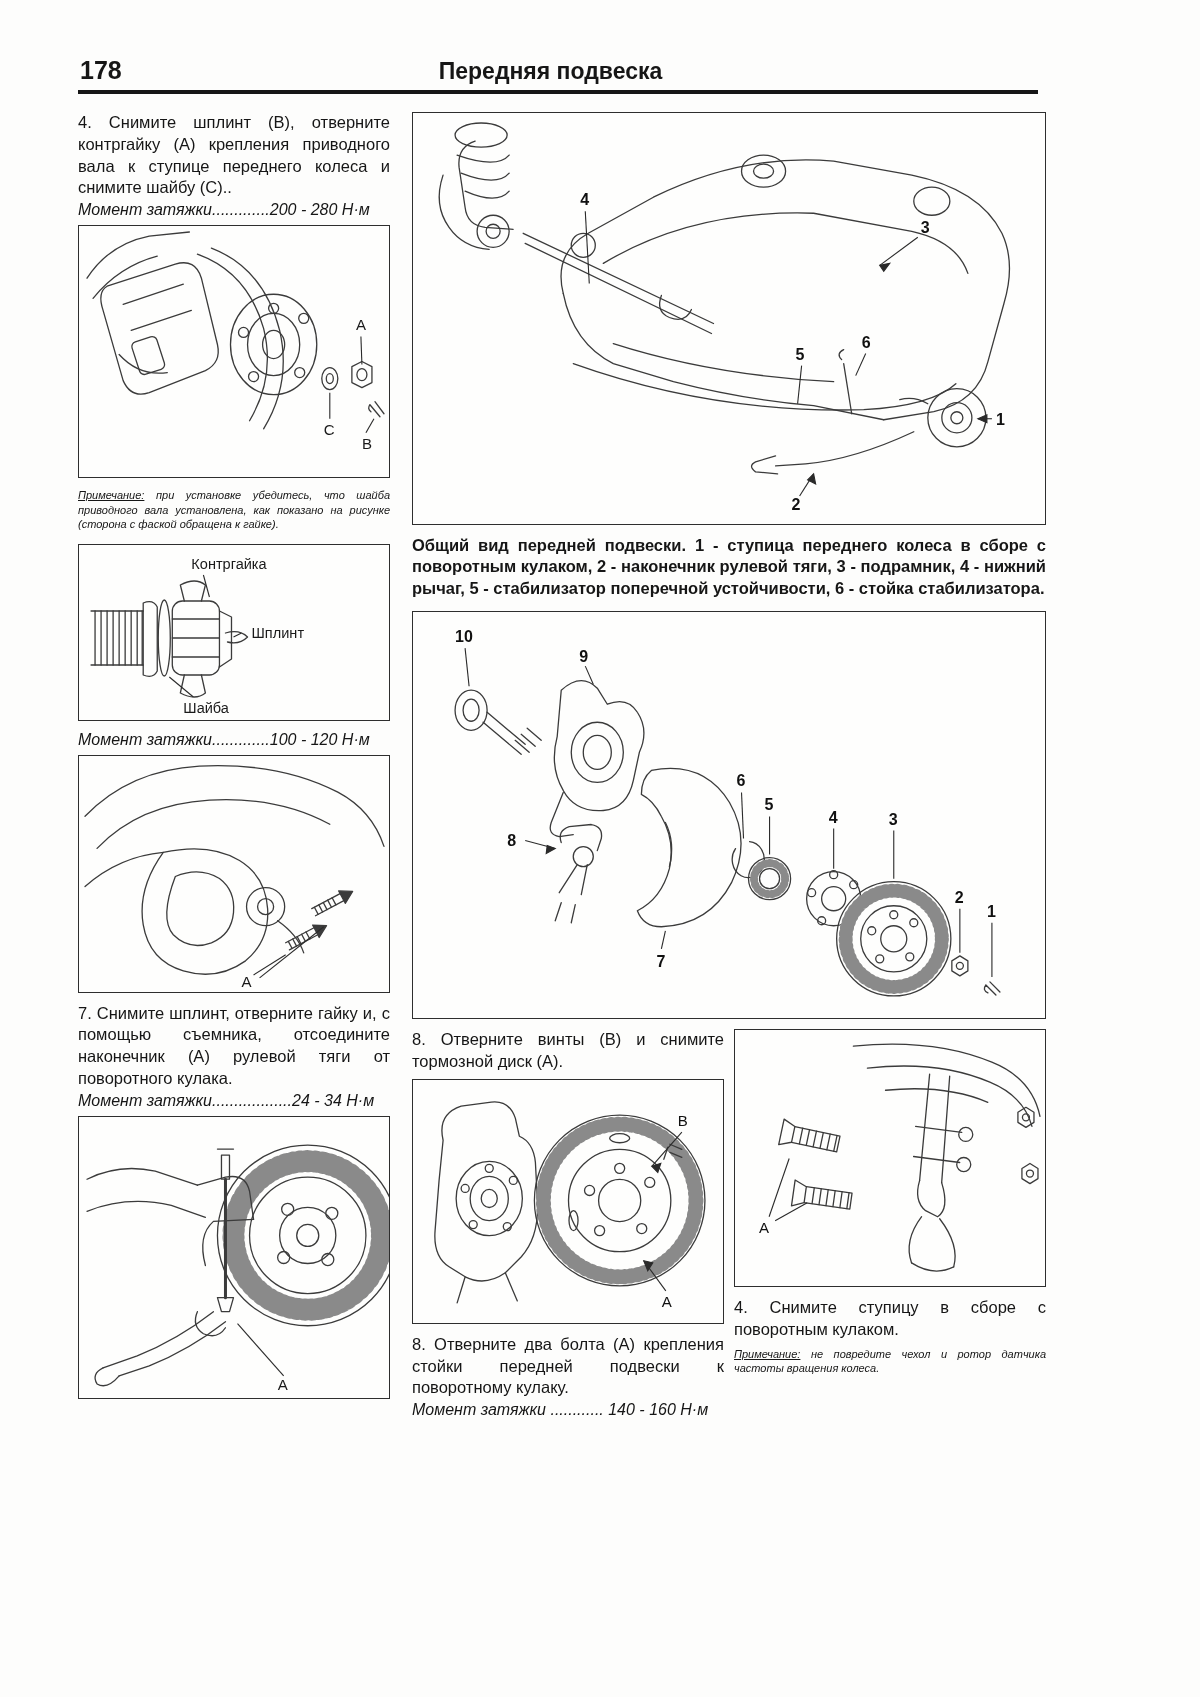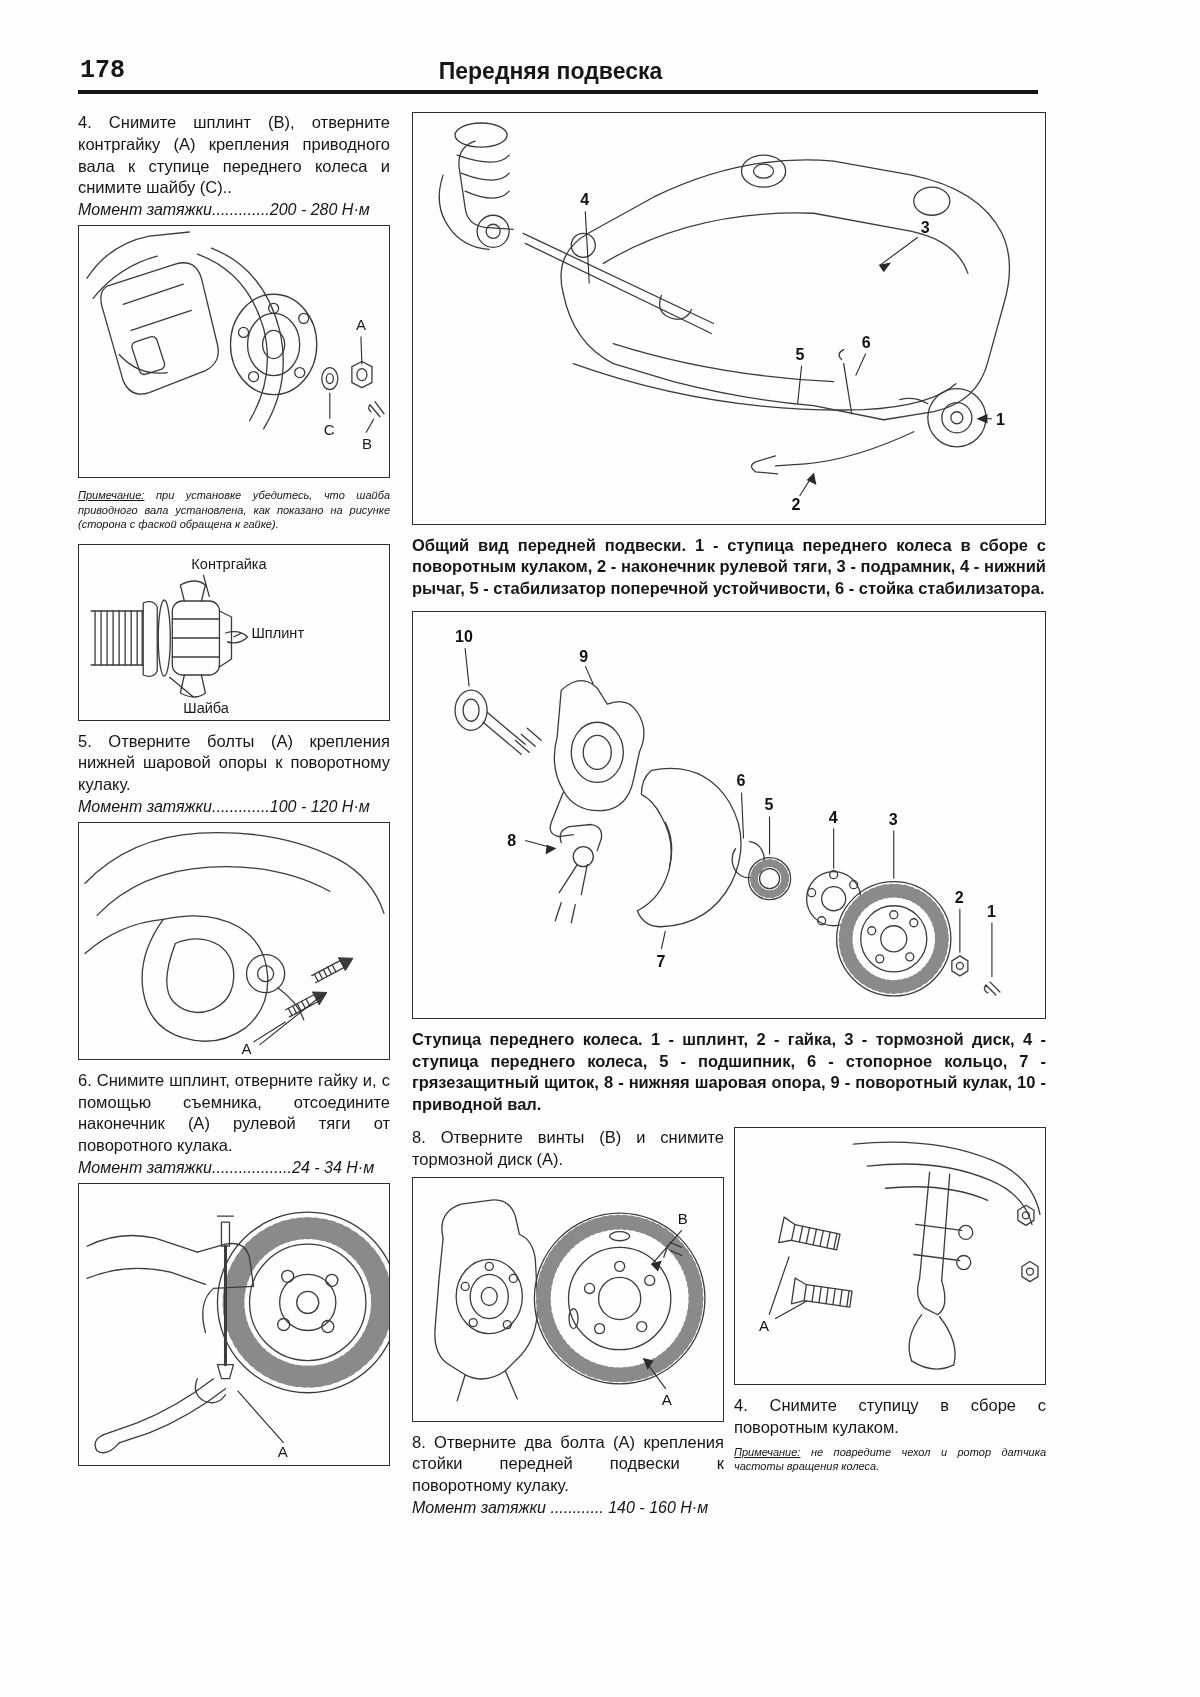--- a/index.html
+++ b/index.html
@@ -15,21 +15,21 @@
     background: #fdfdfc;
     position: relative;
     overflow: hidden;
   }
   .header {
     position: absolute; top: 54px; left: 78px; width: 960px; height: 40px;
     border-bottom: 4px solid #161616;
   }
   .page-num {
     position: absolute; left: 2px; top: 2px;
-    font-size: 25px; font-weight: bold; font-family: Liberation Mono, monospace;
+    font-size: 25px; font-weight: bold;
   }
   .page-title {
     position: absolute; left: 0; right: 15px; top: 4px;
     text-align: center; font-size: 23px; font-weight: bold;
   }
   .columns {
     position: absolute; top: 112px; left: 78px; width: 960px;
     display: flex; gap: 22px;
   }
   .col-left  { flex: 0 0 312px; width: 312px; }
@@ -146,21 +146,20 @@
             <path d="M114,152 L90,132"></path>
           </g>
           <g font-size="14.5" fill="#1a1a1a">
             <text x="112" y="24">Контргайка</text>
             <text x="172" y="93">Шплинт</text>
             <text x="104" y="168">Шайба</text>
           </g>
         </svg>
       </div>
 
-      <p class="step">5. Отверните болты (А) крепления нижней шаровой опоры к поворотному кулаку.</p>
       <p class="torque">Момент затяжки.............100 - 120 Н·м</p>
 
       <div class="fig f3">
         <svg viewBox="0 0 309 235" preserveAspectRatio="none">
           <g stroke="#3b3b3b" stroke-width="1.3" fill="none" stroke-linecap="round" stroke-linejoin="round">
             <path d="M6,60 Q50,14 120,10 Q200,6 258,36 Q292,54 304,90"></path>
             <path d="M18,92 Q60,48 130,44 Q198,40 250,68"></path>
             <path d="M6,130 Q40,100 84,96"></path>
             <path d="M84,96 Q130,86 160,104 Q186,120 188,152 Q190,184 166,204 Q138,224 104,214 Q70,204 64,168 Q58,132 84,96 Z"></path>
             <path d="M96,120 Q120,110 140,122 Q156,134 154,156 Q152,178 132,186 Q110,194 94,178 Q80,162 96,120 Z"></path>
@@ -179,21 +178,21 @@
             </g>
           </g>
           <g stroke="#2a2a2a" stroke-width="1.1" fill="none">
             <path d="M174,218 L206,198"></path>
             <path d="M180,221 L244,170"></path>
           </g>
           <text x="162" y="230" font-size="15" fill="#1a1a1a">A</text>
         </svg>
       </div>
 
-      <p class="step">6. Снимите шплинт, отверните гайку и, с помощью съемника, отсоедините наконечник (А) рулевой тяги от поворотного кулака.</p>
+      <p class="step">7. Снимите шплинт, отверните гайку и, с помощью съемника, отсоедините наконечник (А) рулевой тяги от поворотного кулака.</p>
       <p class="torque">Момент затяжки..................24 - 34 Н·м</p>
 
       <div class="fig f4">
         <svg viewBox="0 0 309 280" preserveAspectRatio="none">
           <g stroke="#3b3b3b" stroke-width="1.3" fill="none" stroke-linecap="round" stroke-linejoin="round">
             <circle cx="228" cy="118" r="90"></circle>
             <circle cx="228" cy="118" r="74" stroke="#8a8a8a" stroke-width="22" stroke-dasharray="1.4 6"></circle>
             <circle cx="228" cy="118" r="58"></circle>
             <circle cx="228" cy="118" r="28"></circle>
             <circle cx="228" cy="118" r="11"></circle>
@@ -340,21 +339,20 @@
             <text x="323" y="174">6</text>
             <text x="351" y="198">5</text>
             <text x="415" y="210">4</text>
             <text x="475" y="212">3</text>
             <text x="541" y="290">2</text>
             <text x="573" y="304">1</text>
           </g>
         </svg>
       </div>
 
-      <p class="caption">Ступица переднего колеса. 1 - шплинт, 2 - гайка, 3 - тормозной диск, 4 - ступица переднего колеса, 5 - подшипник, 6 - стопорное кольцо, 7 - грязезащитный щиток, 8 - нижняя шаровая опора, 9 - поворотный кулак, 10 - приводной вал.</p>
 
       <div class="sub-columns">
 
         <div class="sub-col">
           <p class="step">8. Отверните винты (В) и снимите тормозной диск (А).</p>
 
           <div class="fig f7">
             <svg viewBox="0 0 309 242" preserveAspectRatio="none">
               <g stroke="#3b3b3b" stroke-width="1.3" fill="none" stroke-linecap="round" stroke-linejoin="round">
                 <path d="M30,60 Q24,34 48,26 L78,22 Q96,20 102,38 L106,56 Q120,62 122,82 L124,120 Q126,156 108,176 L92,192 Q72,206 52,196 L36,186 Q20,176 22,150 L26,100 Z"></path>

